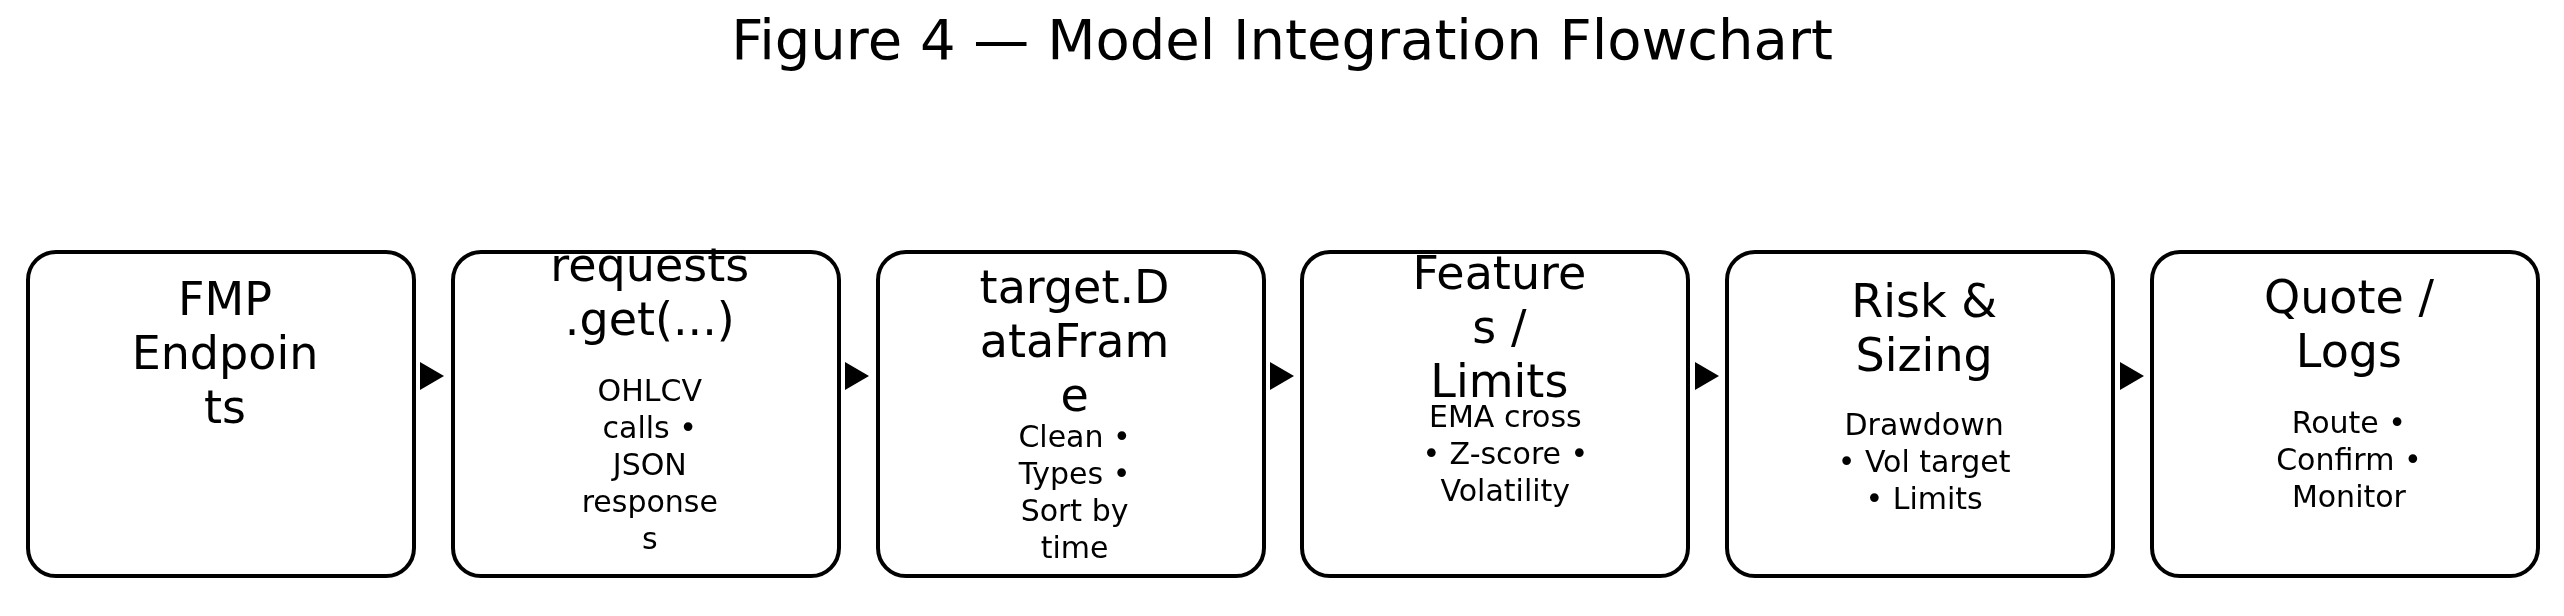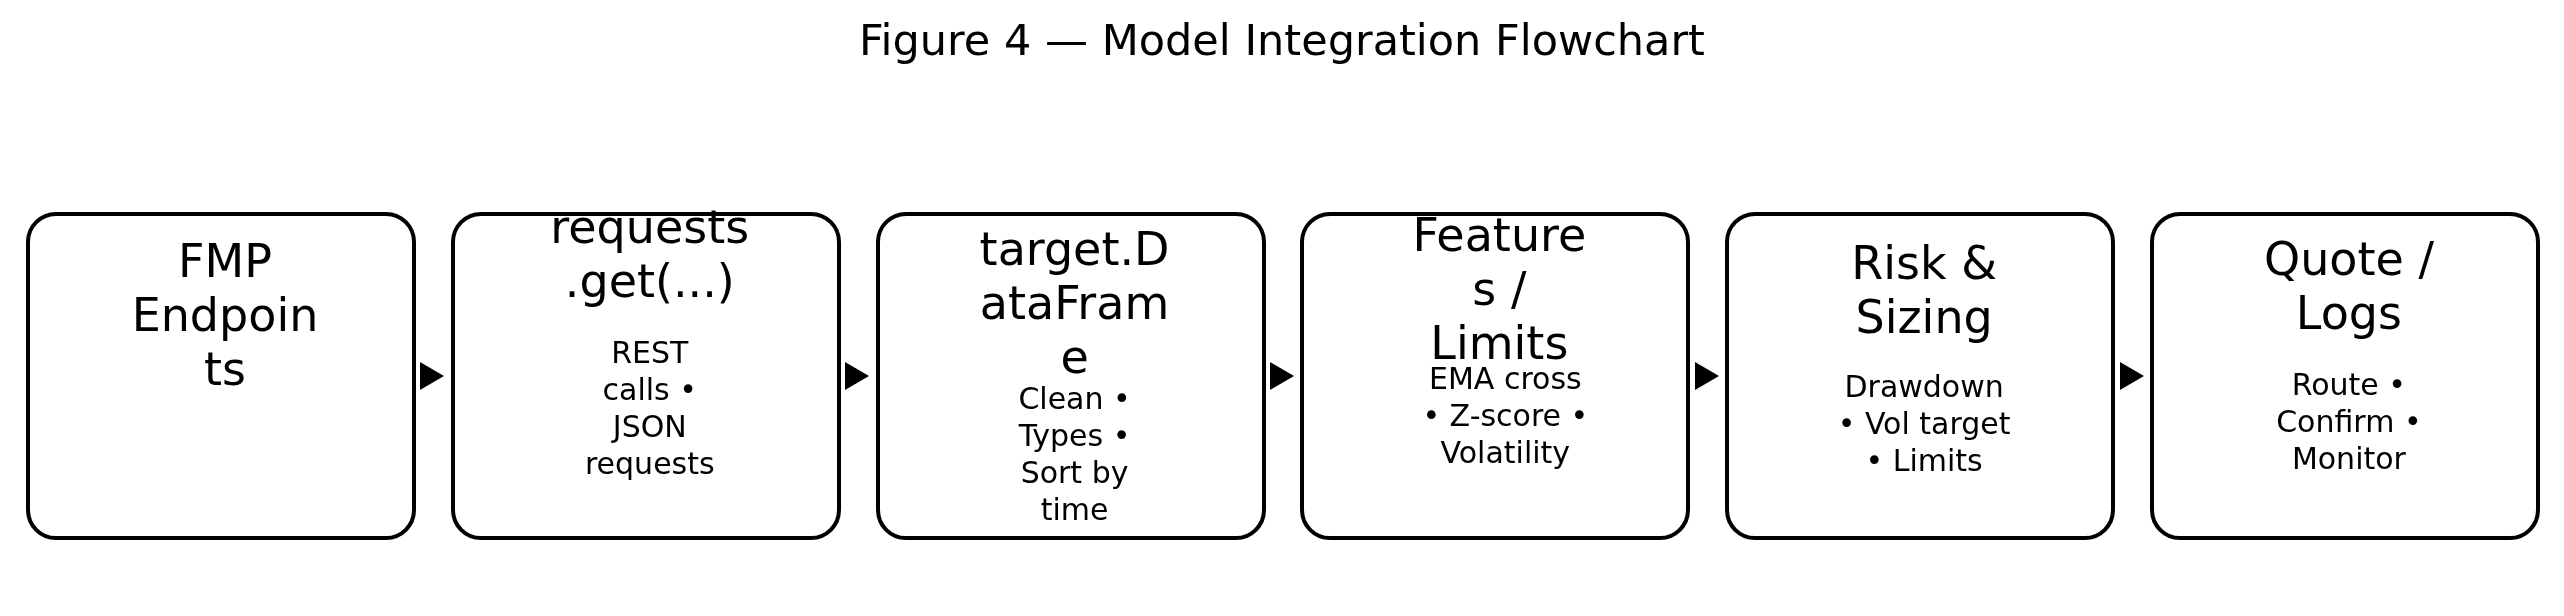--- a/index.html
+++ b/index.html
@@ -17,36 +17,36 @@
     height: 616px;
     background: #ffffff;
     overflow: hidden;
   }
   #figure-title {
     position: absolute;
     left: 0;
     top: 8px;
     width: 2564px;
     text-align: center;
-    font-size: 43px;
+    font-size: 56px;
     line-height: 64px;
     color: #000000;
     font-weight: 400;
     letter-spacing: 0px;
     white-space: nowrap;
   }
   #flow-row {
     position: absolute;
     left: 26px;
     top: 250px;
     width: 2514px;
     height: 252px;
     display: flex;
     flex-direction: row;
-    align-items: center;
+    align-items: flex-start;
     justify-content: space-between;
   }
   .flow-node {
     position: relative;
     width: 390px;
     height: 328px;
     box-sizing: border-box;
     border: 4px solid #000000;
     border-radius: 30px;
     background: #ffffff;
@@ -161,21 +161,21 @@
     </div>
 
     <div class="flow-arrow">
       <span class="tri"></span>
     </div>
 
     <div class="flow-node n2">
       <div class="node-inner">
         <div class="node-stack">
           <div class="node-title">requests.get(...)</div>
-          <div class="node-body">REST calls • JSON requests</div>
+          <div class="node-body">OHLCV calls • JSON responses</div>
         </div>
       </div>
     </div>
 
     <div class="flow-arrow">
       <span class="tri"></span>
     </div>
 
     <div class="flow-node n3">
       <div class="node-inner">

